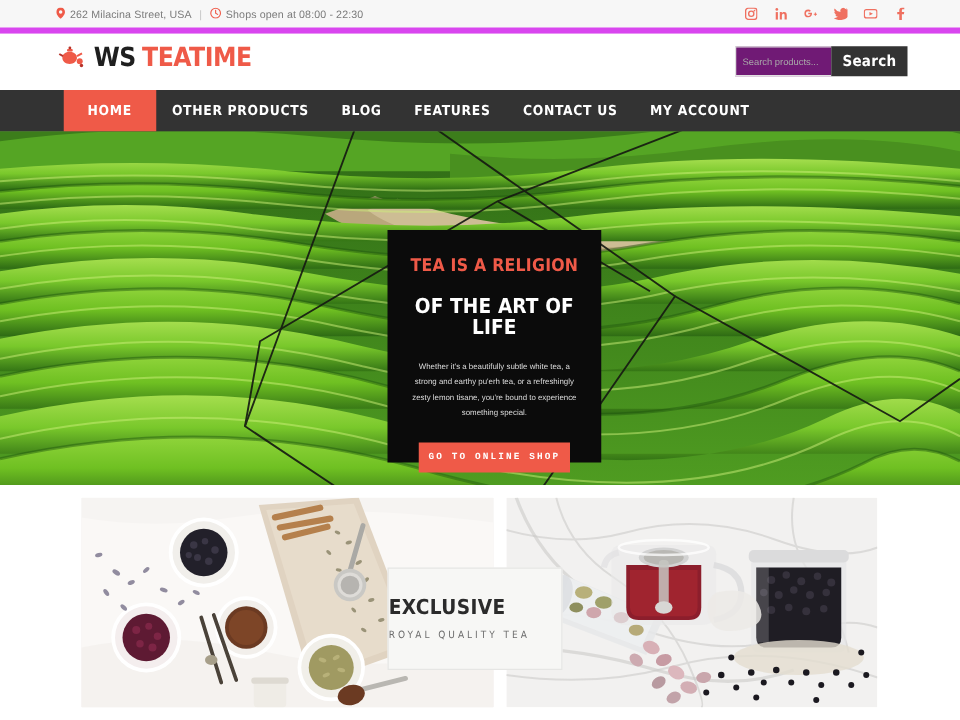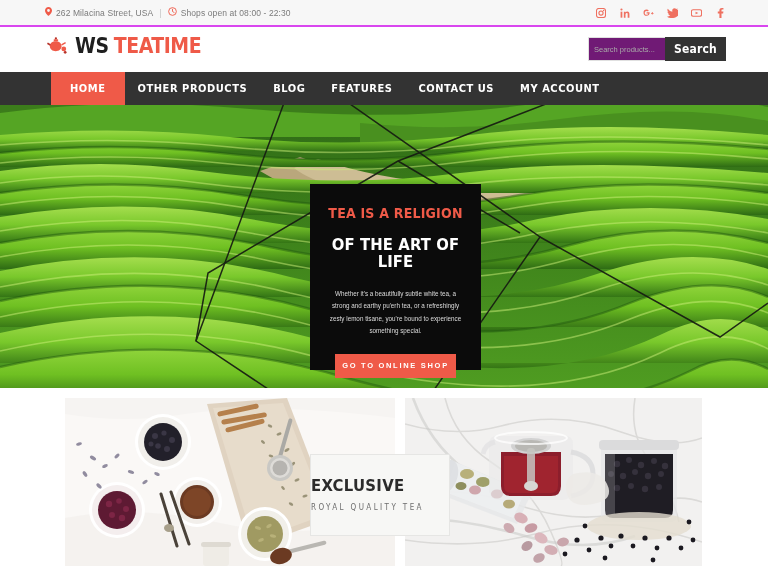--- a/index.html
+++ b/index.html
@@ -7,21 +7,21 @@
   body {
     font-family:"Liberation Sans", sans-serif;
     background:#ffffff;
     position:relative;
   }
 
   
   .topbar {
     height:27px;
     background:#f7f7f7;
-    border-bottom:2px solid #d946ef;
+    border-bottom:5px solid #d946ef;
     display:flex;
     align-items:center;
     position:relative;
   }
   .topbar-info {
     position:absolute;
     left:45px;
     display:flex;
     align-items:center;
     gap:4px;
@@ -187,21 +187,21 @@
     margin-top:18px;
     padding:0 4px;
   }
   .hero-btn {
     display:block;
     margin:17px auto 0;
     width:121px; height:24px;
     background:#ef5a48;
     border:none;
     color:#ffffff;
-    font-family:Liberation Sans, sans-serif;
+    font-family:Liberation Mono, monospace;
     font-size:7.5px;
     font-weight:bold;
     letter-spacing:1.7px;
     cursor:pointer;
     line-height:24px;
     text-align:center;
   }
 
   
   .promo-panel {

